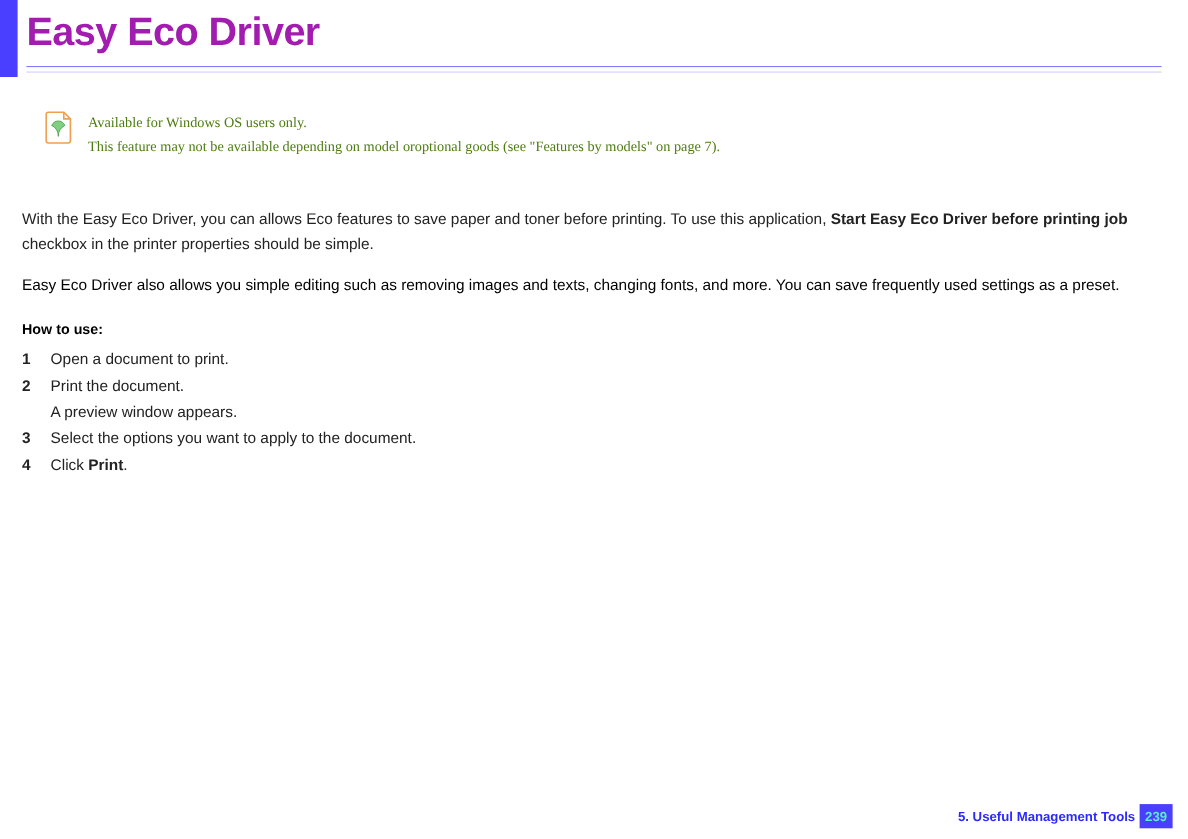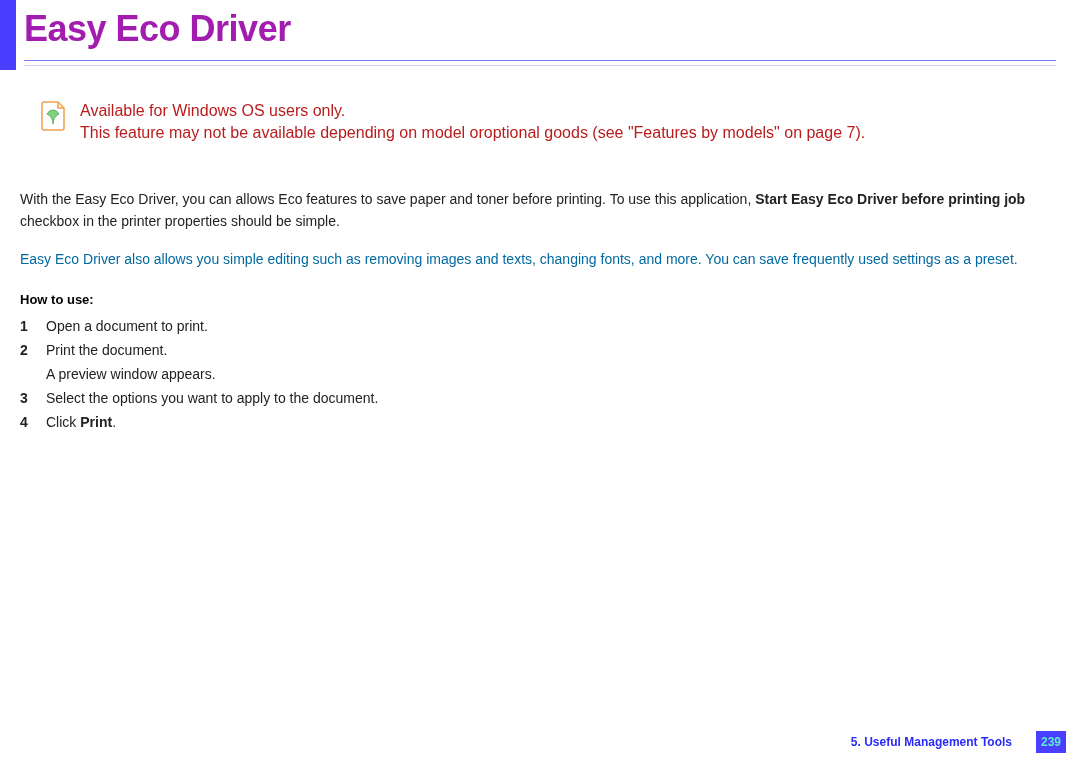--- a/index.html
+++ b/index.html
@@ -10,37 +10,37 @@
   .header-accent { position: absolute; top: 0; left: 0; width: 16px; height: 70px; background: #4a3fff; }
   .header-title { position: absolute; top: 8px; left: 24px; font-family: "Segoe UI", Arial, sans-serif; font-size: 36px; font-weight: 700; letter-spacing: -0.5px; color: #a21caf; }
   .header-rule-wrap { position: absolute; top: 60px; left: 24px; right: 24px; }
   .header-rule1 { height: 1px; background: #7e7eff; }
   .header-rule2 { height: 1px; background: #cfd0ff; margin-top: 4px; }
 
   
   .note-area { position: absolute; top: 100px; left: 40px; right: 40px; display: flex; gap: 14px; }
   .note-icon { width: 26px; height: 32px; flex: 0 0 auto; }
   .note-icon svg { width: 26px; height: 32px; }
-  .note-text { font-size: 16px; color: #b91c1c; line-height: 22px; }
+  .note-text { font-size: 13px; color: #4d7c0f; line-height: 22px; font-family: Liberation Serif, serif; }
 
   
   .body-p1 { position: absolute; top: 188px; left: 20px; right: 24px; font-size: 14px; line-height: 22px; color: #222; }
   .body-p1 b { font-weight: 700; }
-  .body-p2 { position: absolute; top: 248px; left: 20px; right: 19px; font-size: 14px; line-height: 22px; color: #0369a1; }
+  .body-p2 { position: absolute; top: 248px; left: 20px; right: 19px; font-size: 14px; line-height: 22px; color: #000000; }
 
   
   .howto-title { position: absolute; top: 292px; left: 20px; font-size: 13px; font-weight: 700; color: #000; }
   .steps { position: absolute; top: 314px; left: 20px; right: 24px; }
   .step-row { display: flex; font-size: 14px; line-height: 24px; color: #222; }
   .step-num { width: 26px; flex: 0 0 26px; font-weight: 700; }
   .step-row b { font-weight: 700; }
   .step-sub { padding-left: 26px; font-size: 14px; line-height: 24px; color: #222; }
 
   
-  .footer { position: absolute; bottom: 10px; right: 14px; display: flex; align-items: center; gap: 24px; }
+  .footer { position: absolute; bottom: 10px; right: 14px; display: flex; align-items: center; gap: 4px; }
   .footer-chapter { font-size: 12px; font-weight: 700; color: #2a2aff; }
   .footer-page { width: 30px; height: 22px; background: #4a3fff; color: #5eead4; font-size: 12px; font-weight: 700; display: flex; align-items: center; justify-content: center; }
 </style>
 </head>
 <body>
 
 <div class="page">
   <div class="header-accent"></div>
   <div class="header-title">Easy Eco Driver</div>
   <div class="header-rule-wrap">

